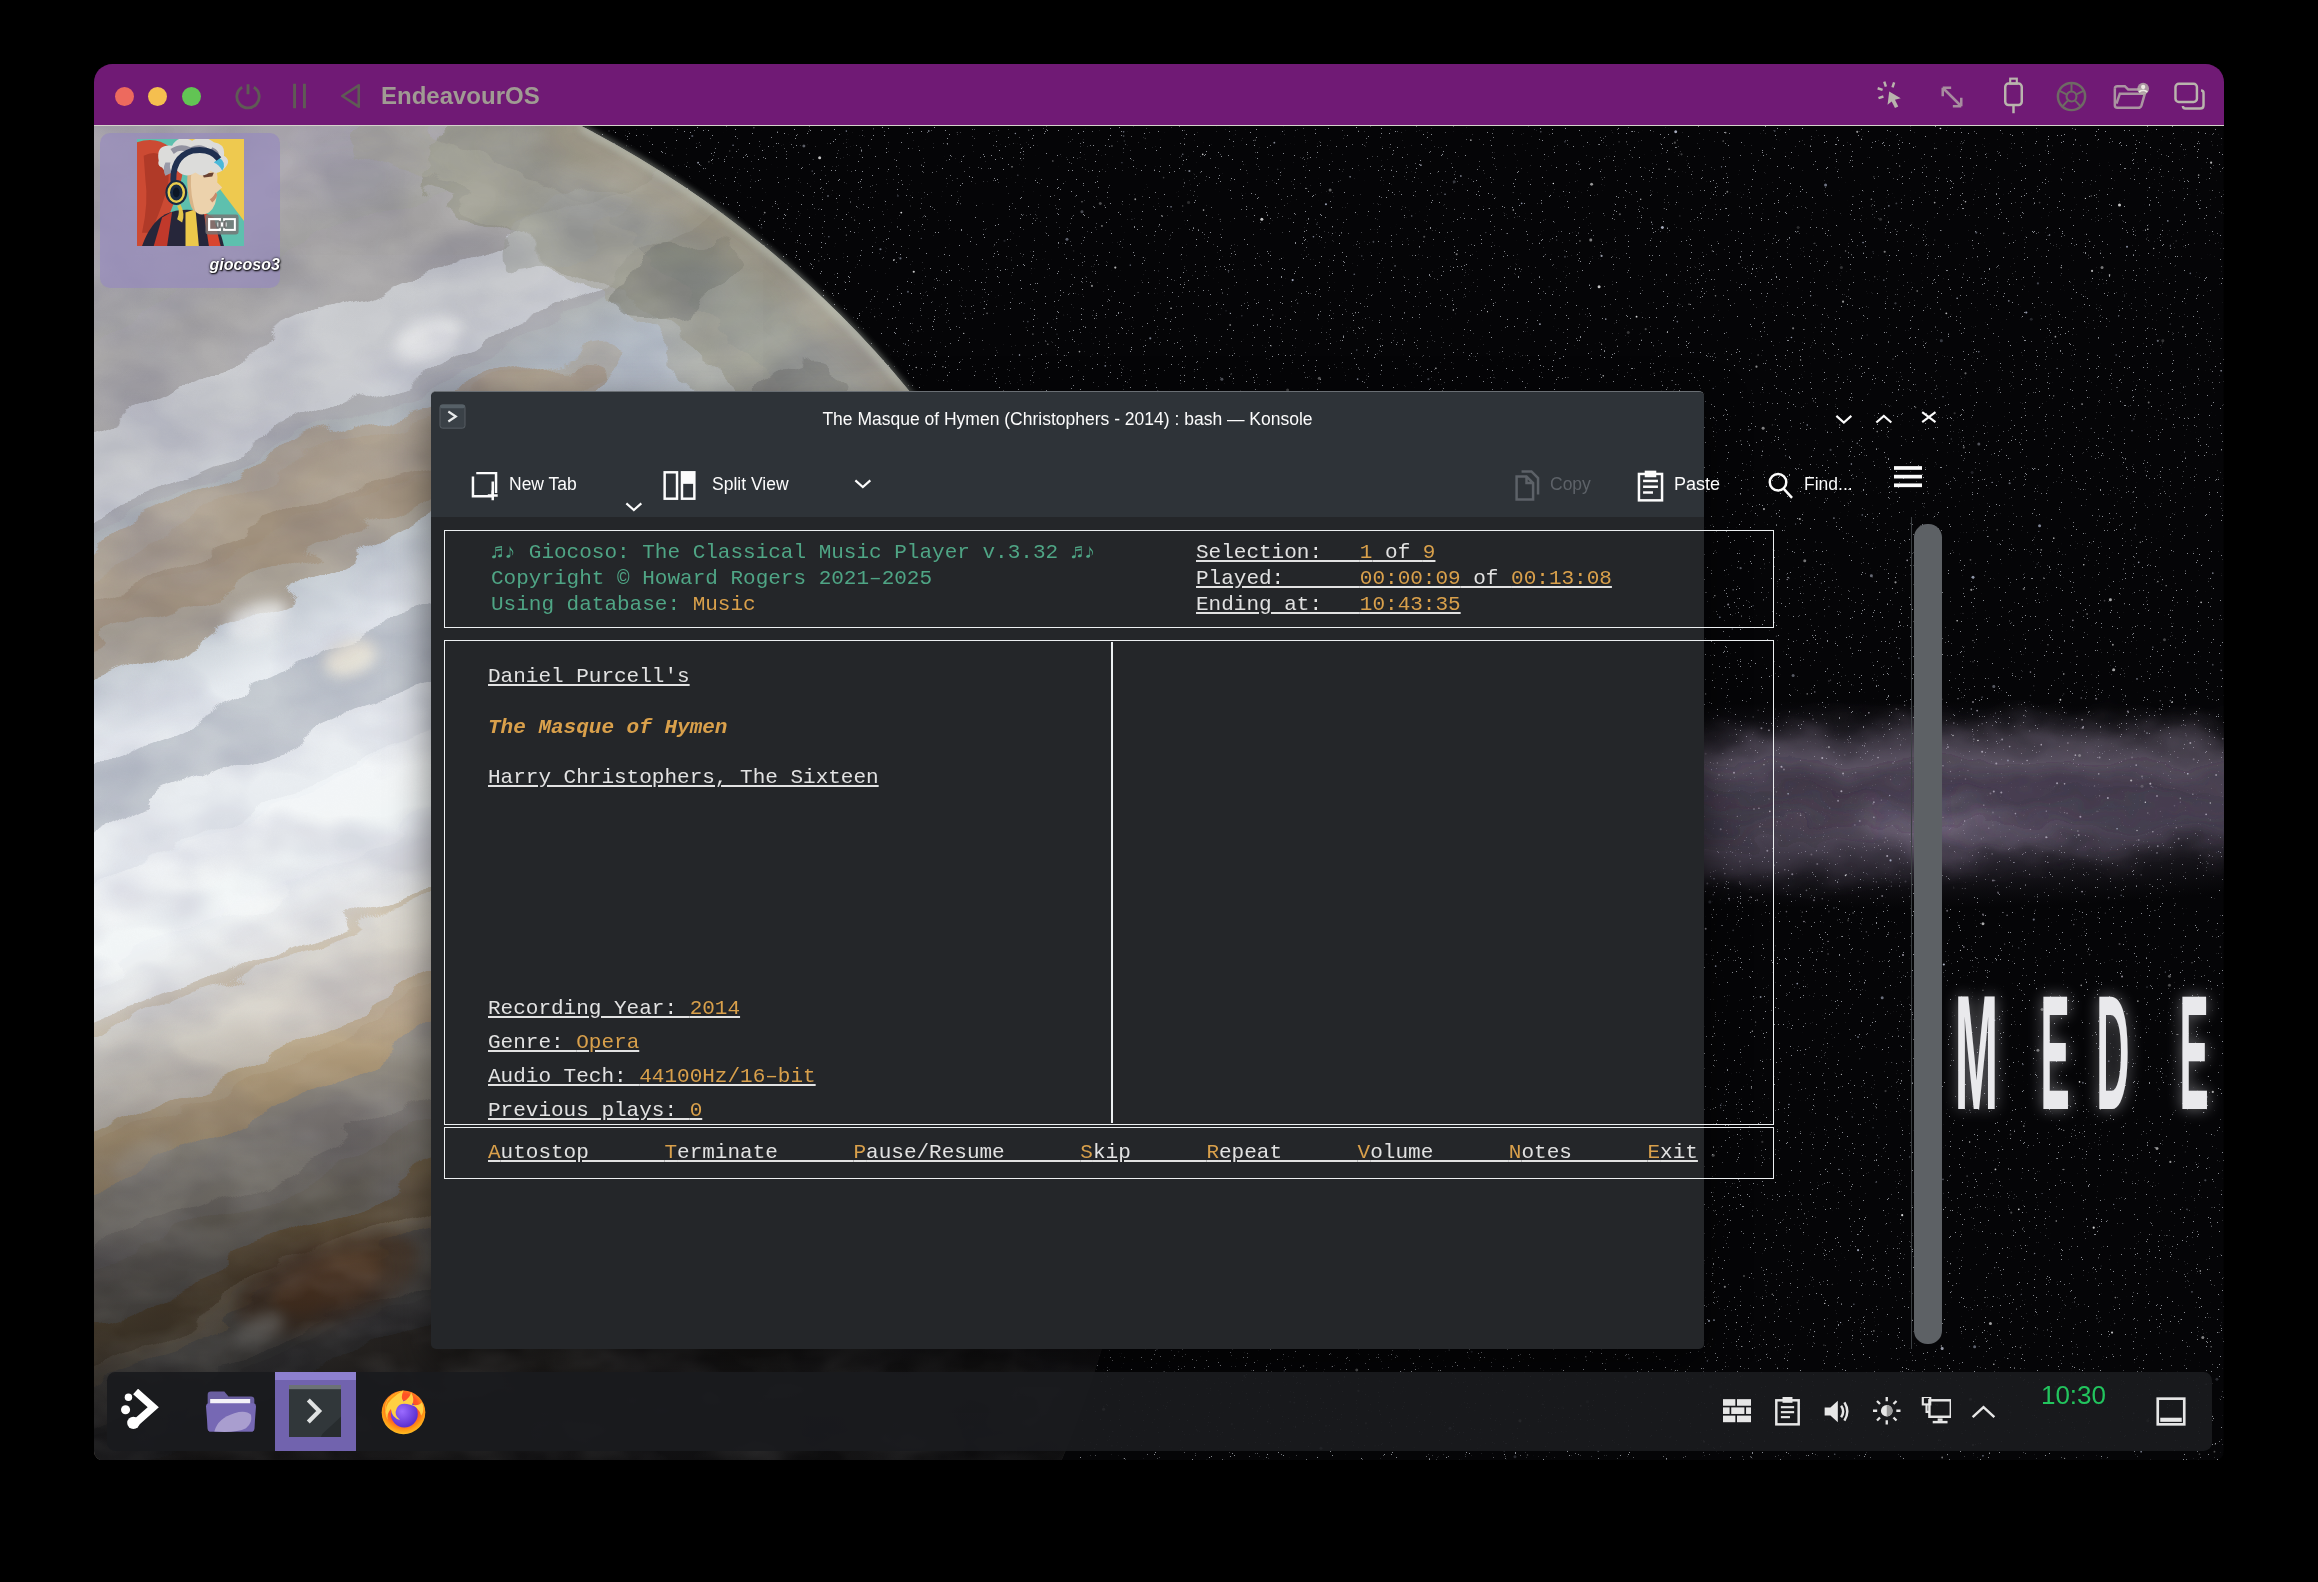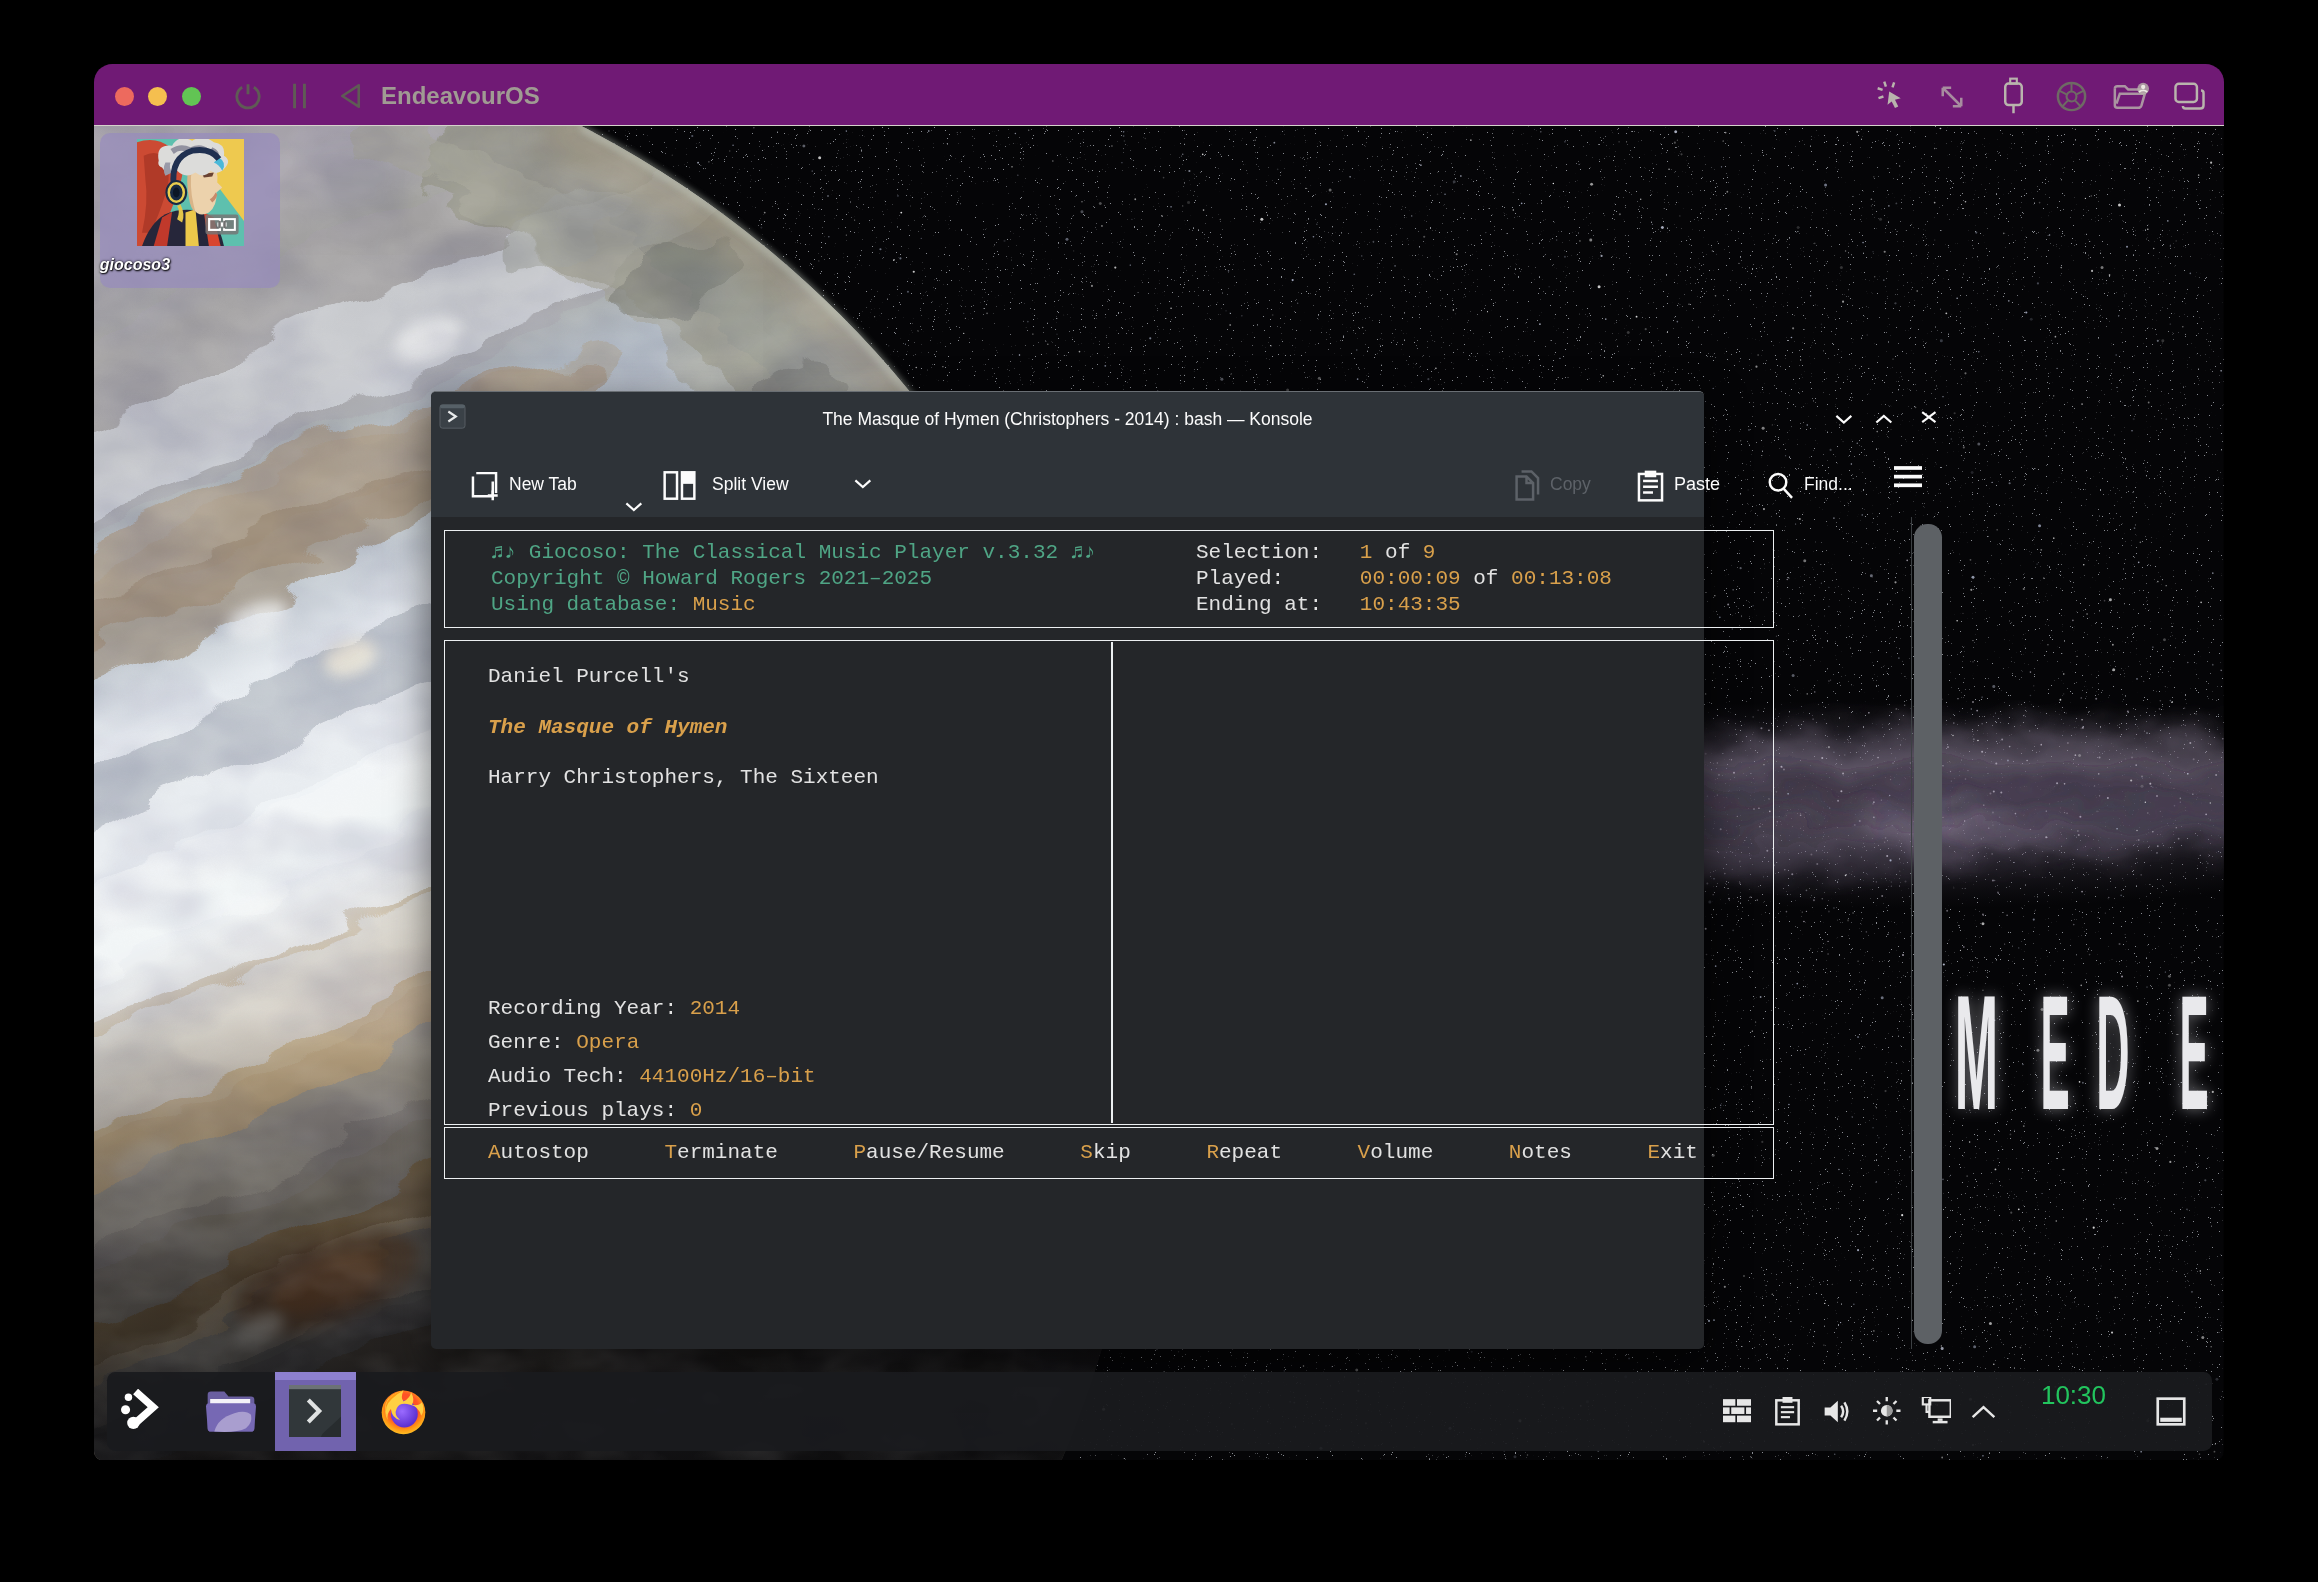--- a/index.html
+++ b/index.html
@@ -14,28 +14,28 @@
 
 #kons{position:absolute;left:337px;top:265px;width:1273px;height:957px;background:#232629;
   border-radius:5px;border-top:0.8px solid #6a6f74;box-shadow:0 15px 42px rgba(0,0,0,.55);}
 #ktitle{position:absolute;left:0;top:0;width:100%;height:55px;background:#2e3338;border-radius:5px 5px 0 0;}
 #ktool{position:absolute;left:0;top:55px;width:100%;height:70px;background:#2e3338;}
 #kterm{position:absolute;left:0;top:125px;width:100%;height:832px;background:#242629;border-radius:0 0 5px 5px;padding-left:20px;}
 .ktxt{color:#fcfcfc;font-size:16.7px;}
 .mono{font-family:"Liberation Mono",monospace;font-size:21px;line-height:26px;white-space:pre;}
 .tl-teal{color:#4fa585;}
 .tl-or{color:#d9a04b;}
-.tl-wh{color:#e2e2e2;}
+.tl-wh{color:#e2e2e2;text-decoration:underline;}
 pre{margin:0;}
 .tbox{position:absolute;border:1.7px solid #eceff1;}
 
 #panel{position:absolute;left:13.3px;top:1246px;width:2105px;height:79px;background:rgba(26,27,30,0.94);border-radius:8.3px;}
 
 #dicon{position:absolute;left:5.8px;top:6.7px;width:180px;height:155px;background:rgba(150,138,190,0.68);border-radius:10px;}
-#dlabel{position:absolute;left:0;right:0;top:123px;text-align:left;color:#fff;font-style:italic;font-weight:700;font-size:16px;text-shadow:0 0 2.5px #000,0.8px 0.8px 1.7px #000;}
+#dlabel{position:absolute;left:0;right:0;top:123px;text-align:right;color:#fff;font-style:italic;font-weight:700;font-size:16px;text-shadow:0 0 2.5px #000,0.8px 0.8px 1.7px #000;}
 </style></head>
 <body>
 <div id="stage">
 <div id="mac">
       <div id="desktop">
         <svg id="wall" width="2130" height="1334" viewBox="0 0 2557 1602">
 <defs>
  <linearGradient id="pg" gradientUnits="userSpaceOnUse" x1="0" y1="0" x2="820" y2="1820">
   <stop offset="0" stop-color="#a39ea6"></stop>
   <stop offset="0.07" stop-color="#a8a4ac"></stop>

